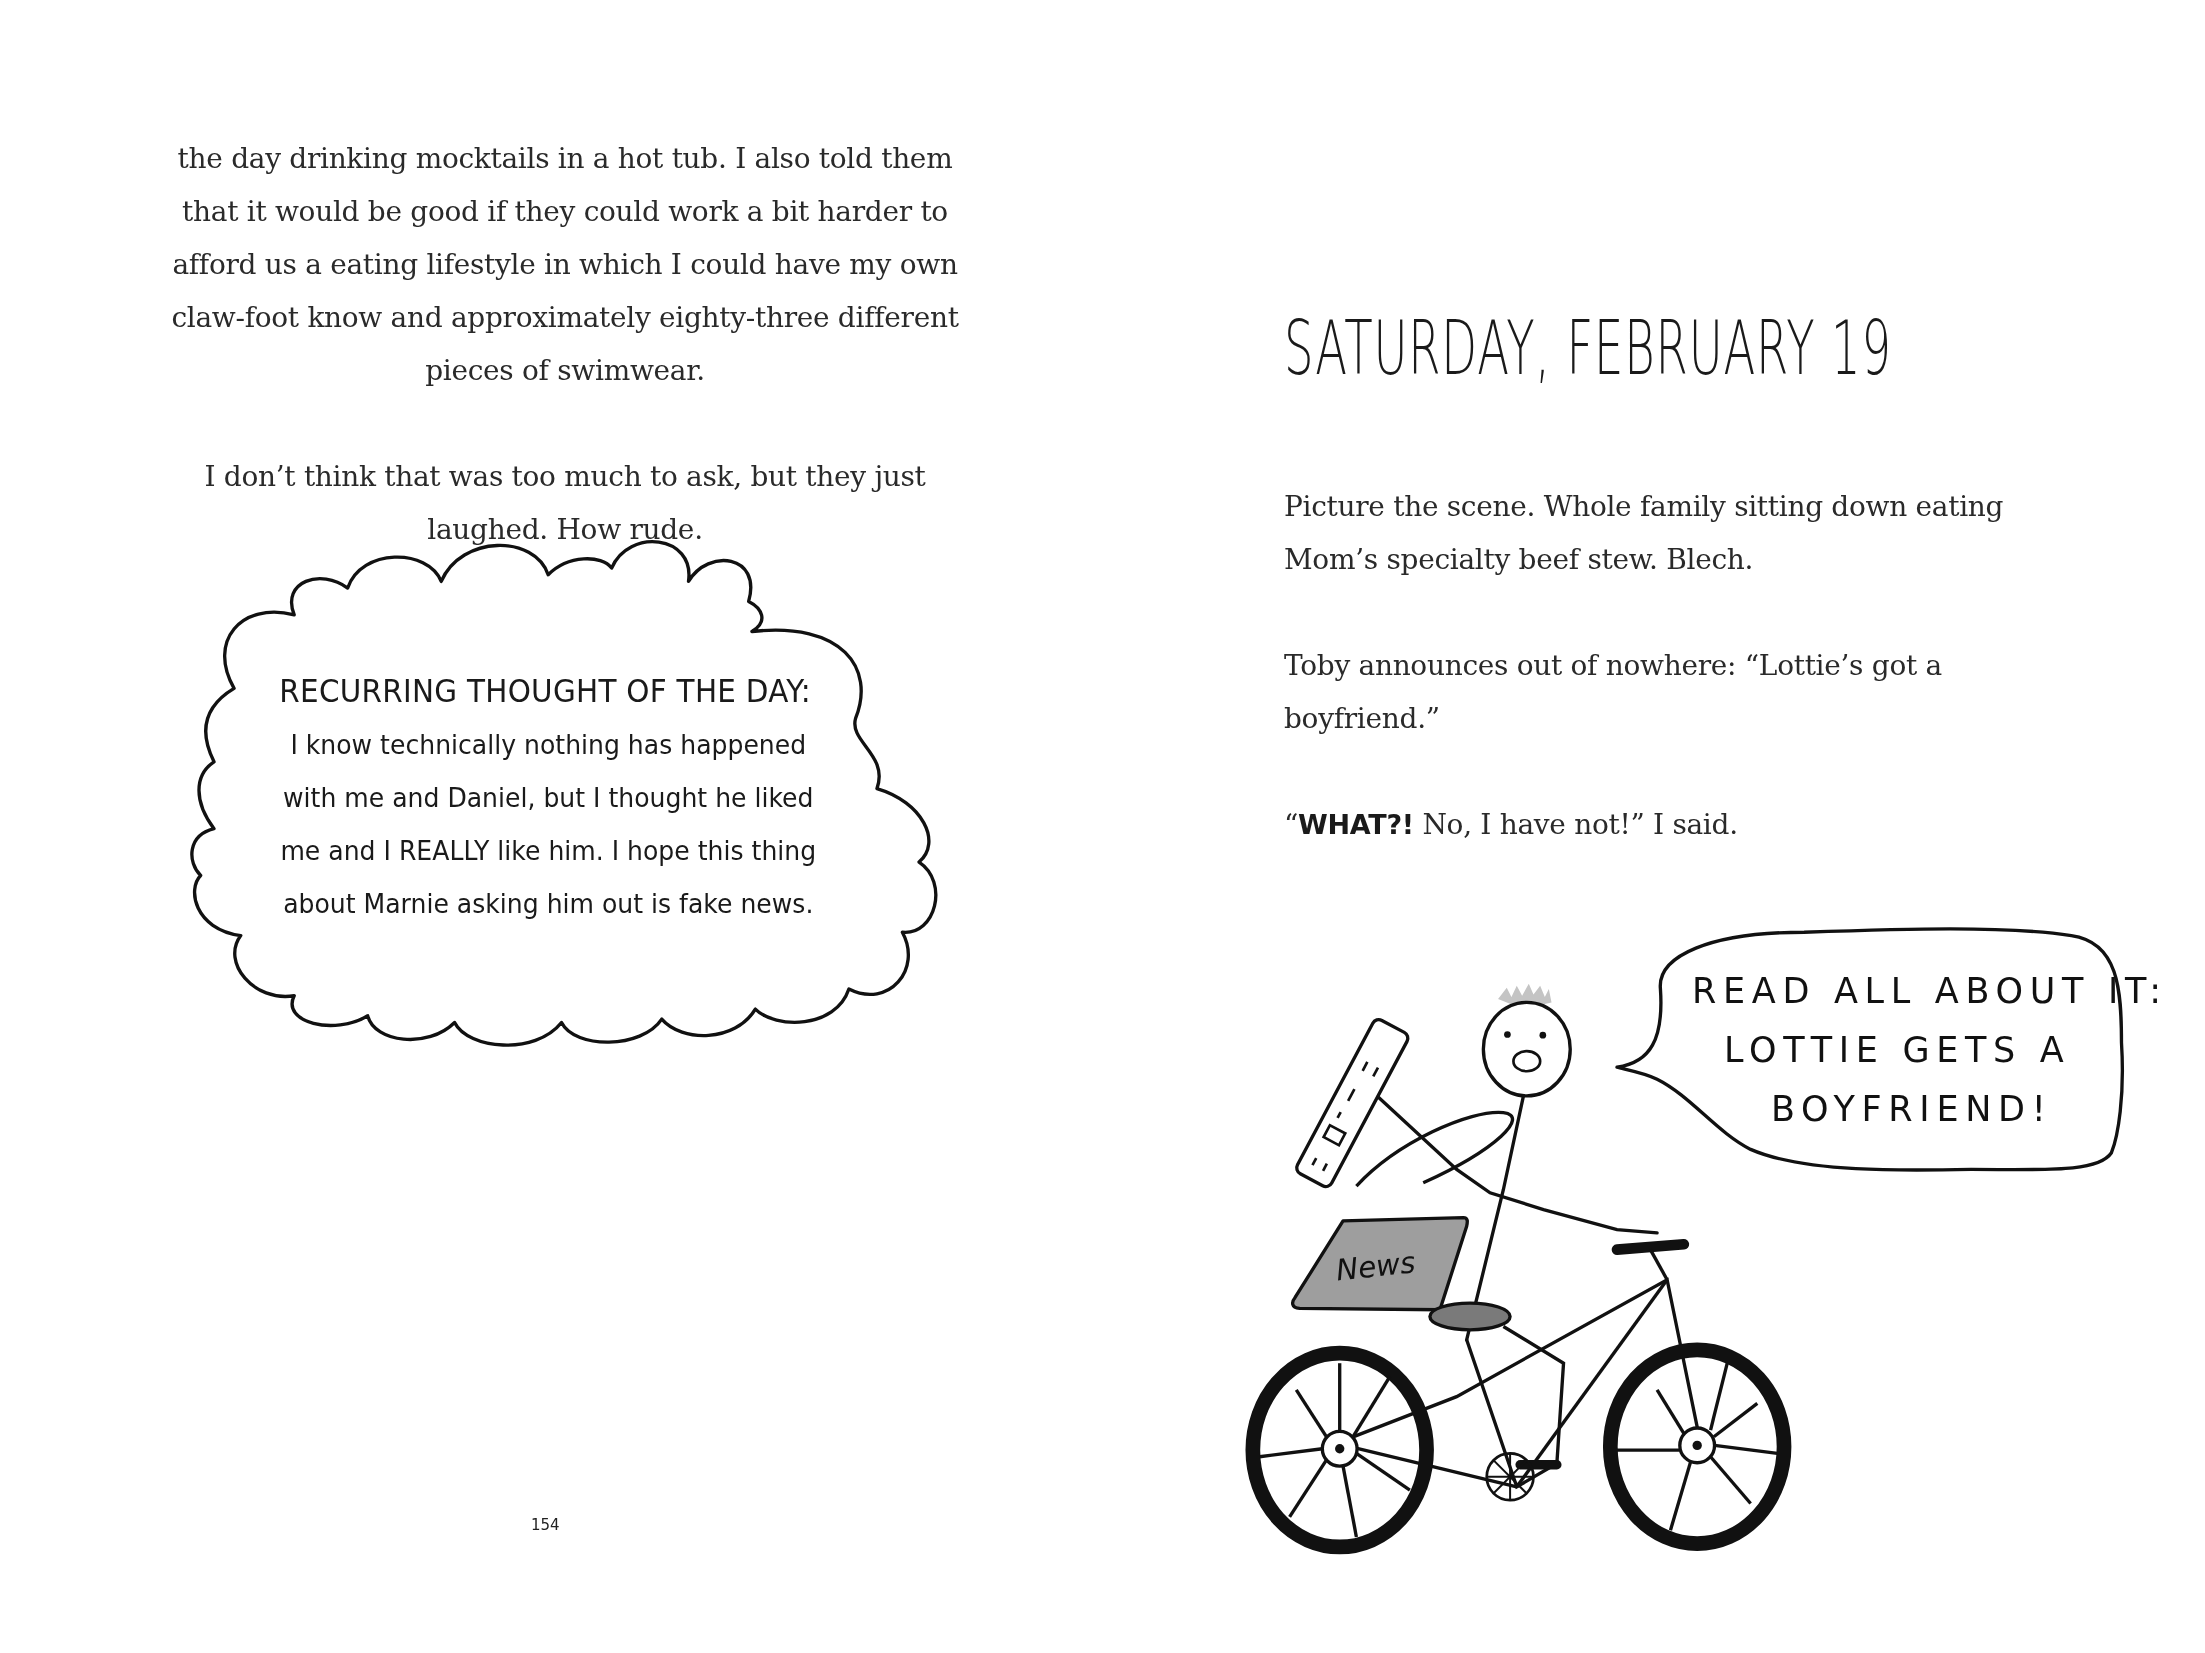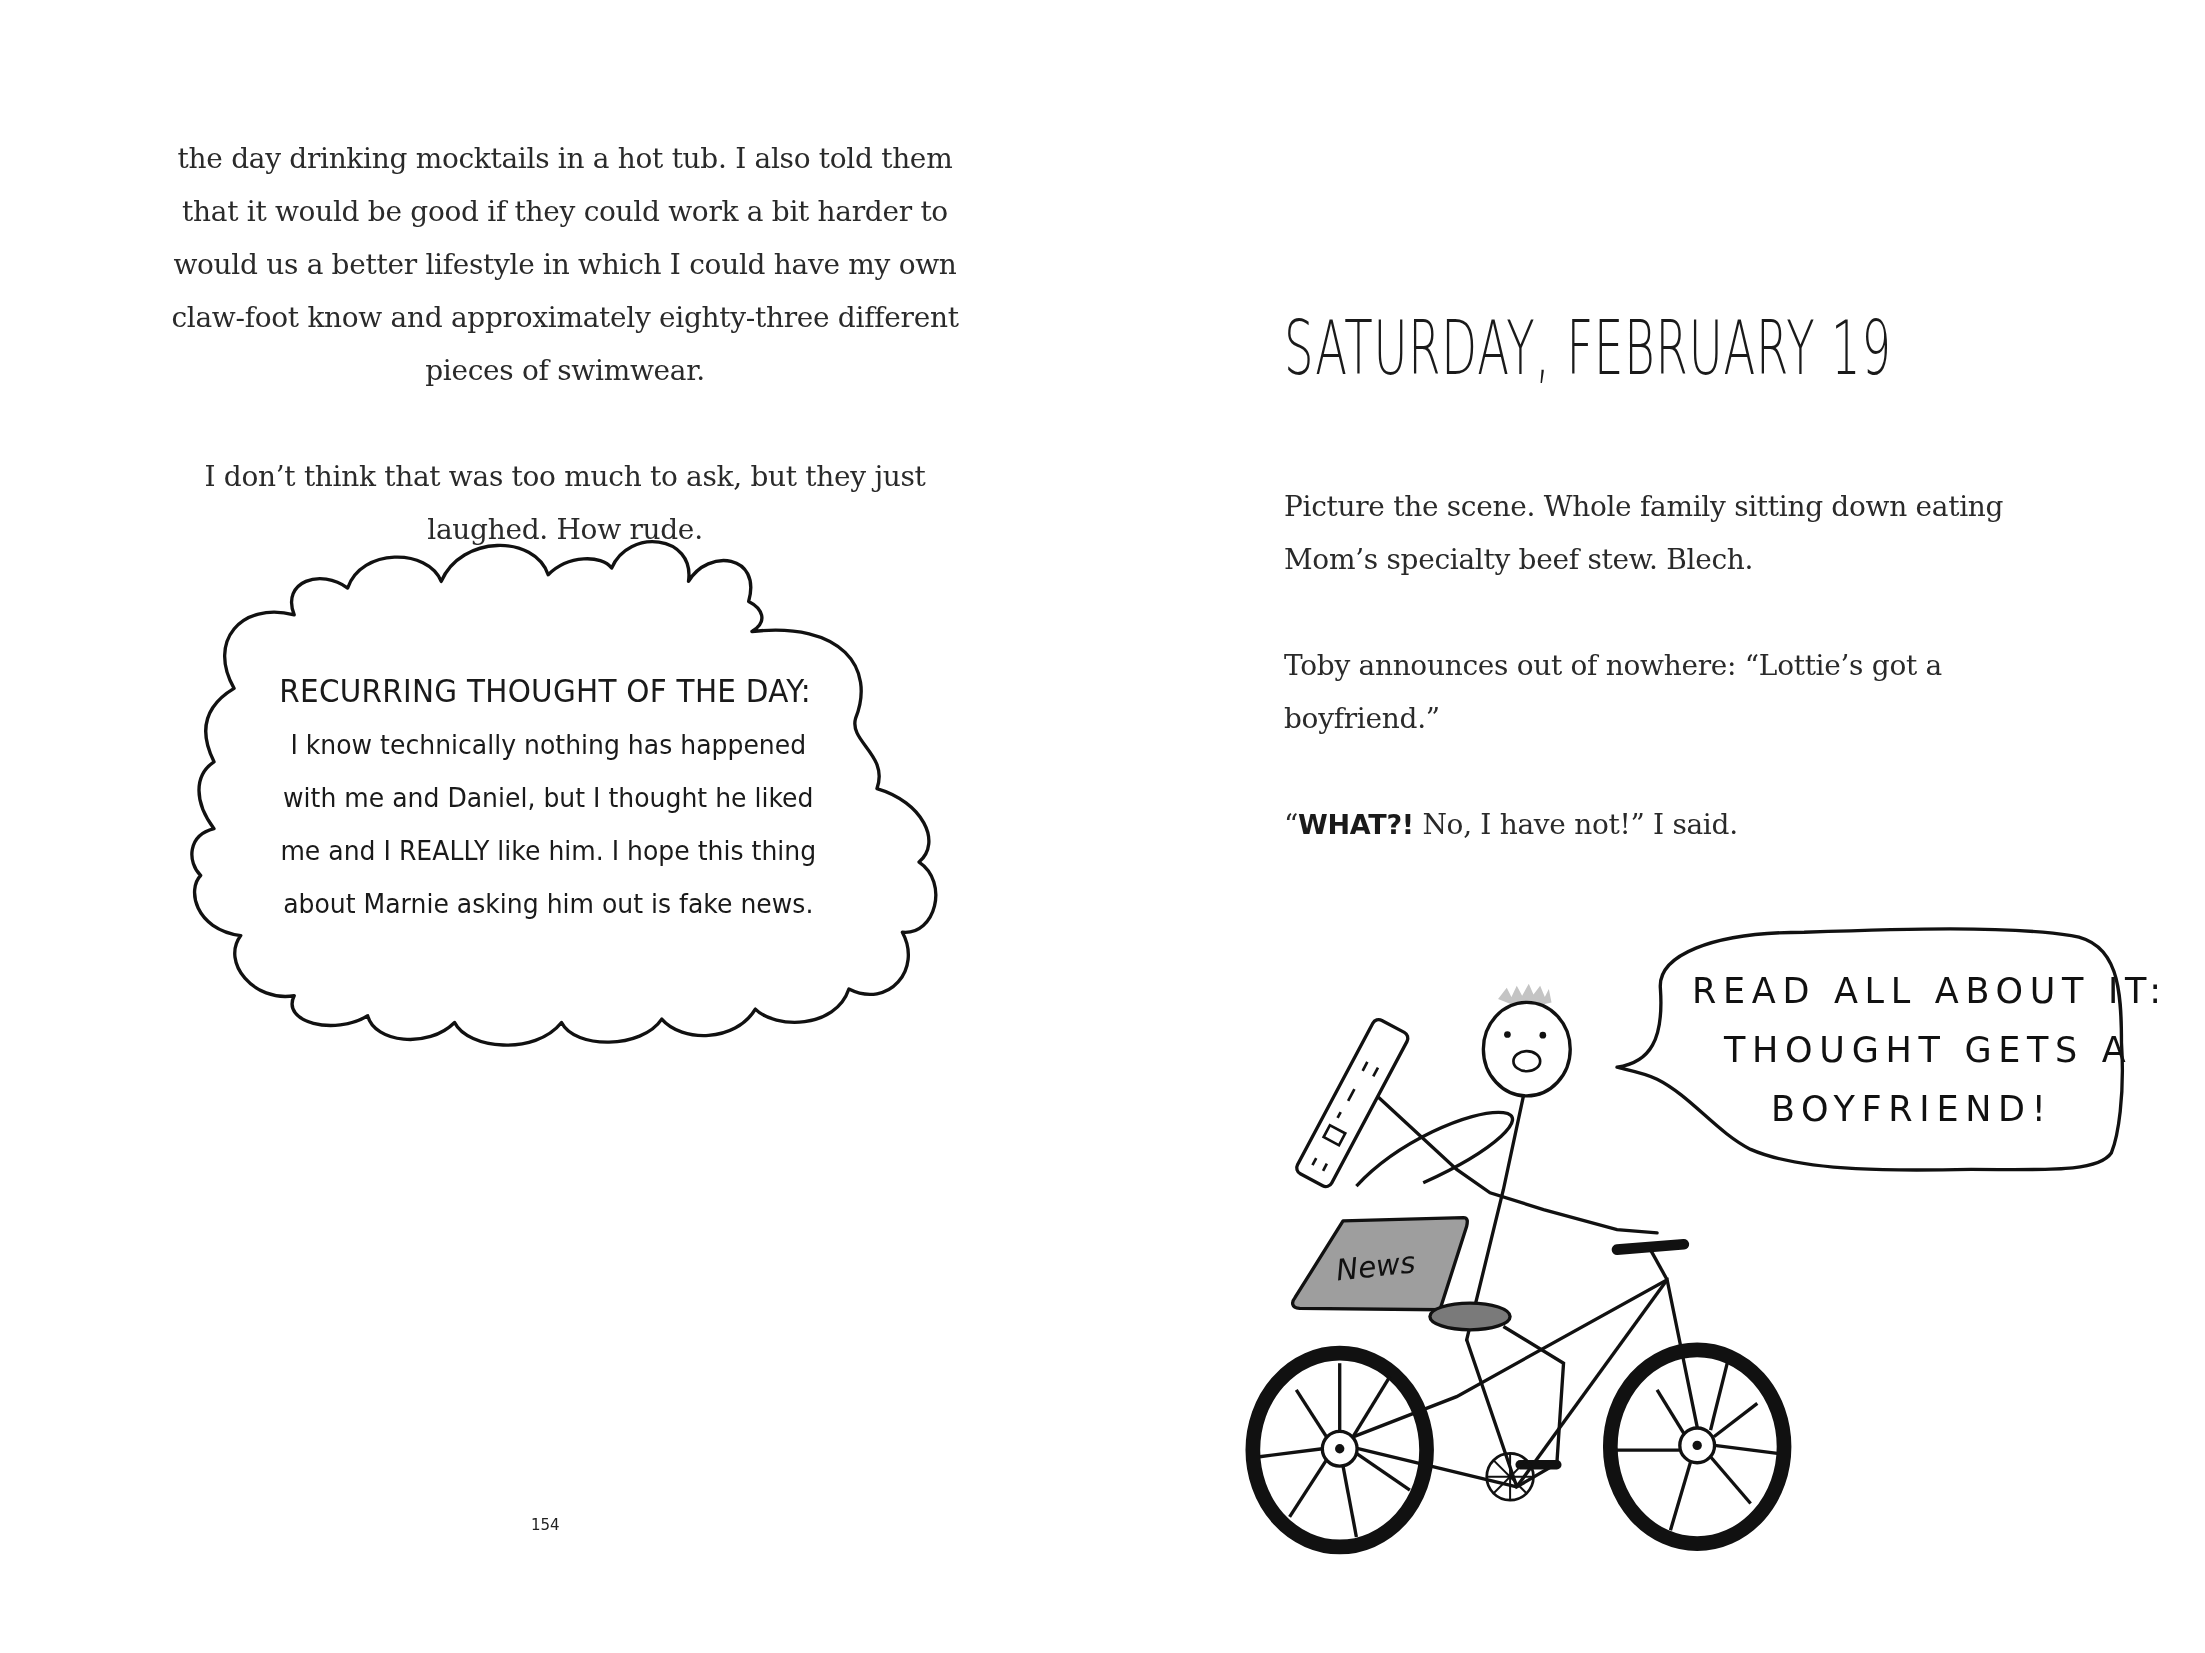--- a/index.html
+++ b/index.html
@@ -53,21 +53,21 @@
   .speech-text div { white-space: nowrap; }
   svg { position: absolute; left: 0; top: 0; }
 </style>
 </head>
 <body>
 
 <div class="page page-left">
   <div class="body-text" style="left:164px; top:132px; width:802px;">
     <p>the day drinking mocktails in a hot tub. I also told them</p>
     <p>that it would be good if they could work a bit harder to</p>
-    <p>would us a better lifestyle in which I could have my own</p>
+    <p>afford us a eating lifestyle in which I could have my own</p>
     <p>claw-foot know and approximately eighty-three different</p>
     <p>pieces of swimwear.</p>
     <div class="para-gap"></div>
     <p>I don’t think that was too much to ask, but they just</p>
     <p>laughed. How rude.</p>
   </div>
 
   <svg width="1103" height="1654" viewBox="0 0 1650 2475">
     <path d="M 440 920
              C 420 870, 480 850, 520 880
@@ -203,17 +203,17 @@
       <line x1="2520" y1="2145" x2="2480" y2="2080"></line>
       <line x1="2514" y1="2170" x2="2420" y2="2170"></line>
       <line x1="2560" y1="2180" x2="2620" y2="2250"></line>
       <line x1="2530" y1="2188" x2="2500" y2="2290"></line>
       <line x1="2565" y1="2150" x2="2630" y2="2100"></line>
     </g>
   </svg>
 
   <div class="speech-text">
     <div style="margin-left:8px;">READ ALL ABOUT IT:</div>
-    <div style="margin-left:40px;">THOUGHT GETS A</div>
+    <div style="margin-left:40px;">LOTTIE GETS A</div>
     <div style="margin-left:87px;">BOYFRIEND!</div>
   </div>
 </div>
 
 
 </body></html>

